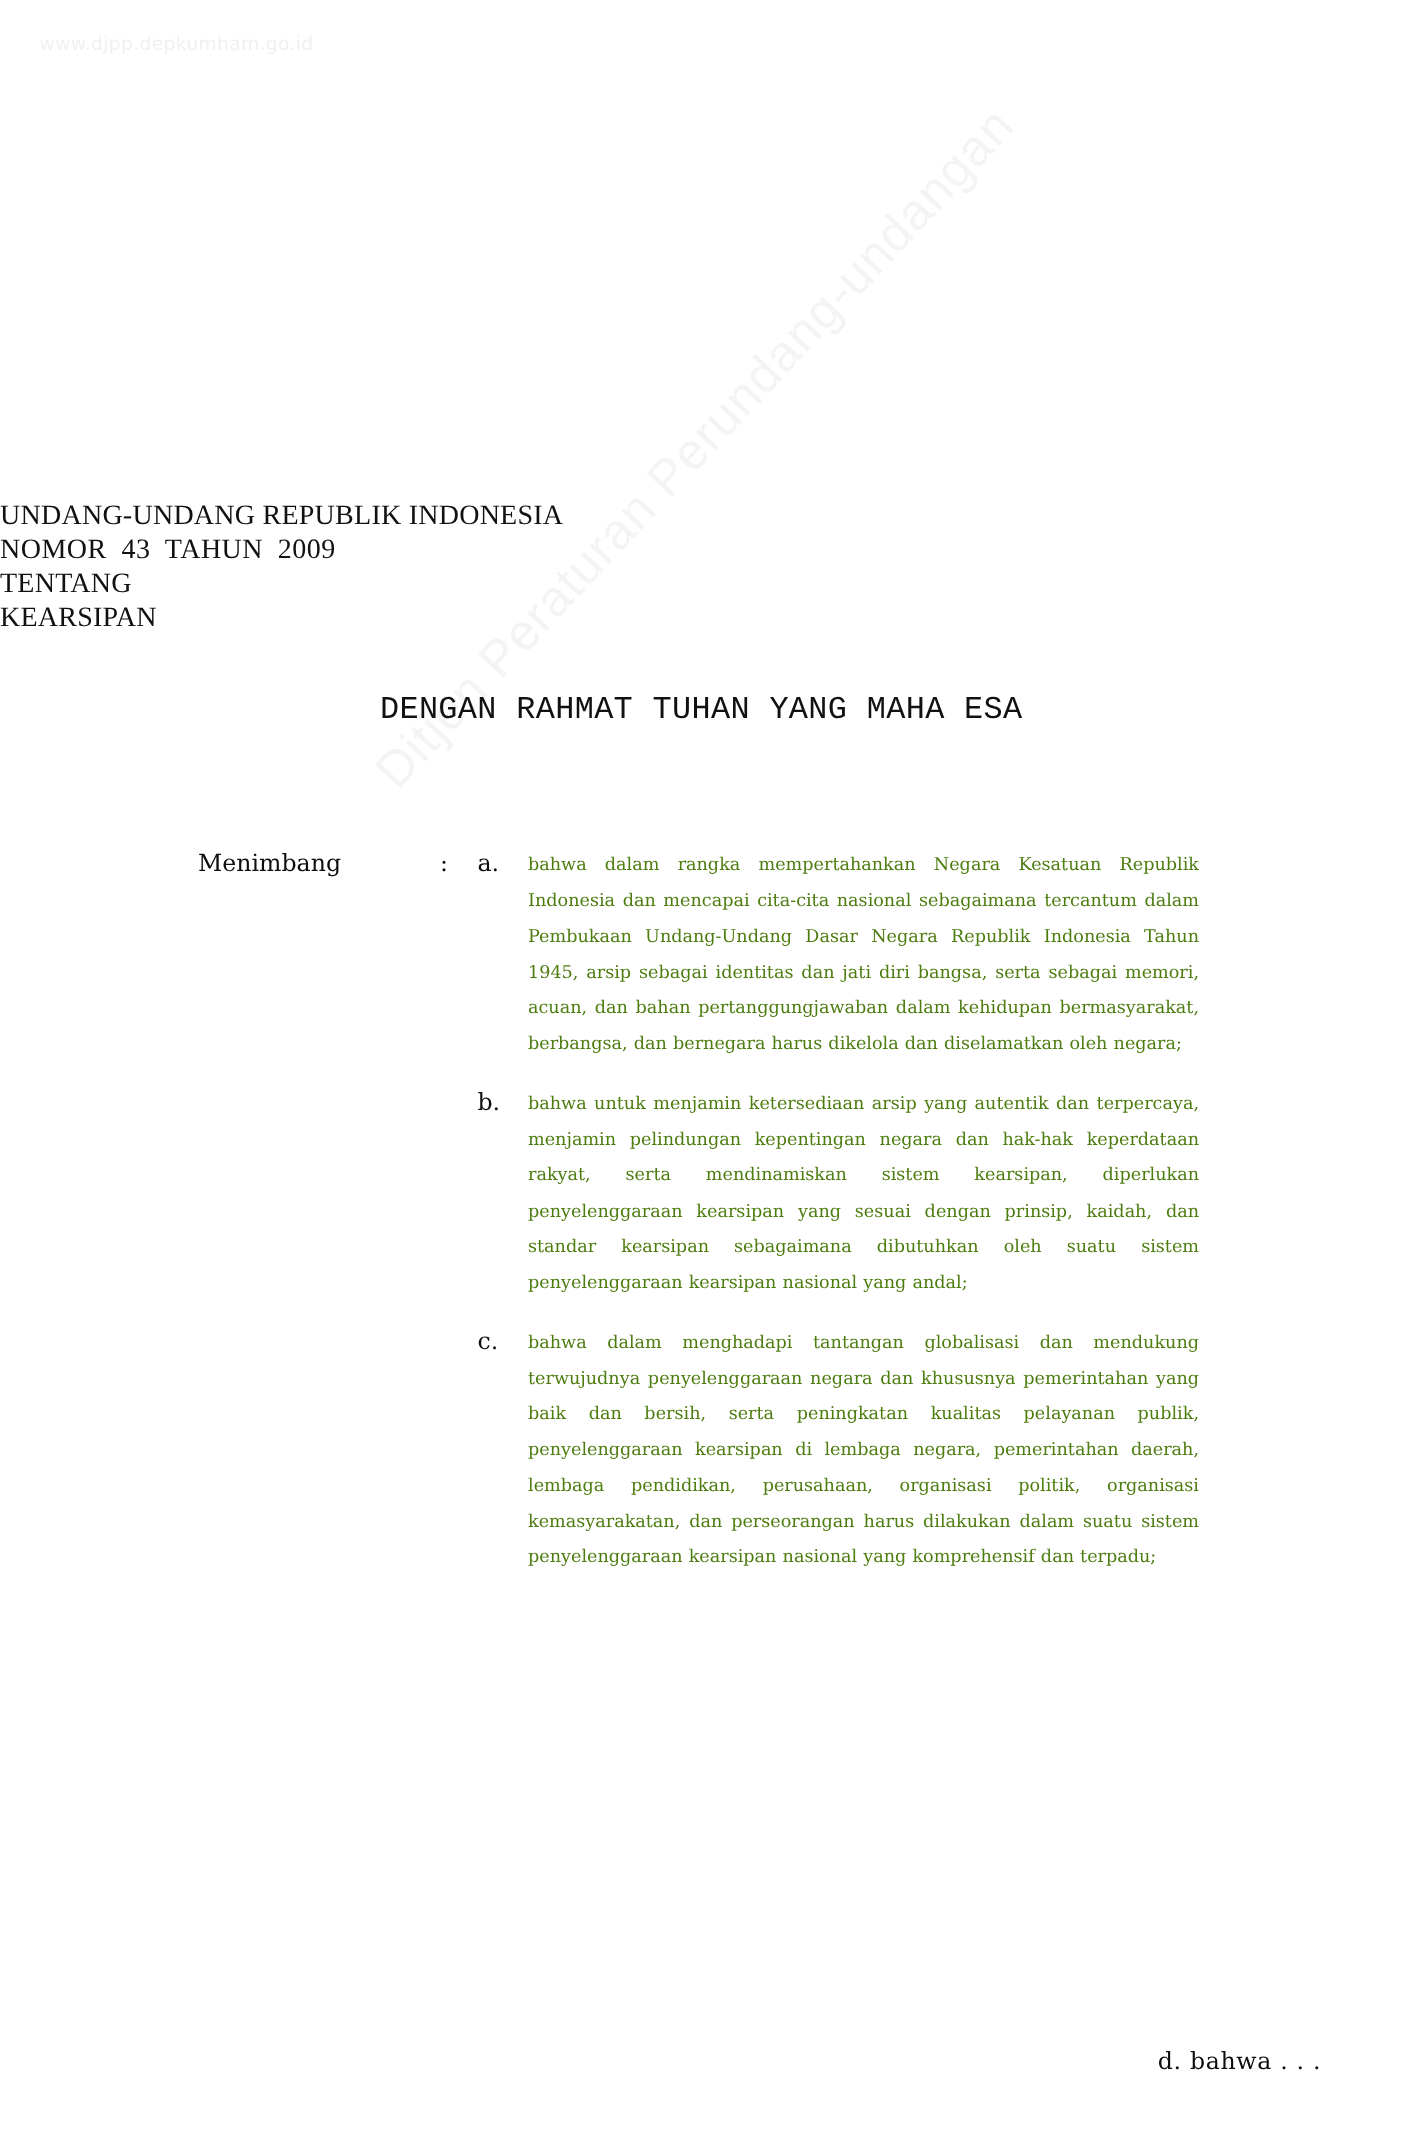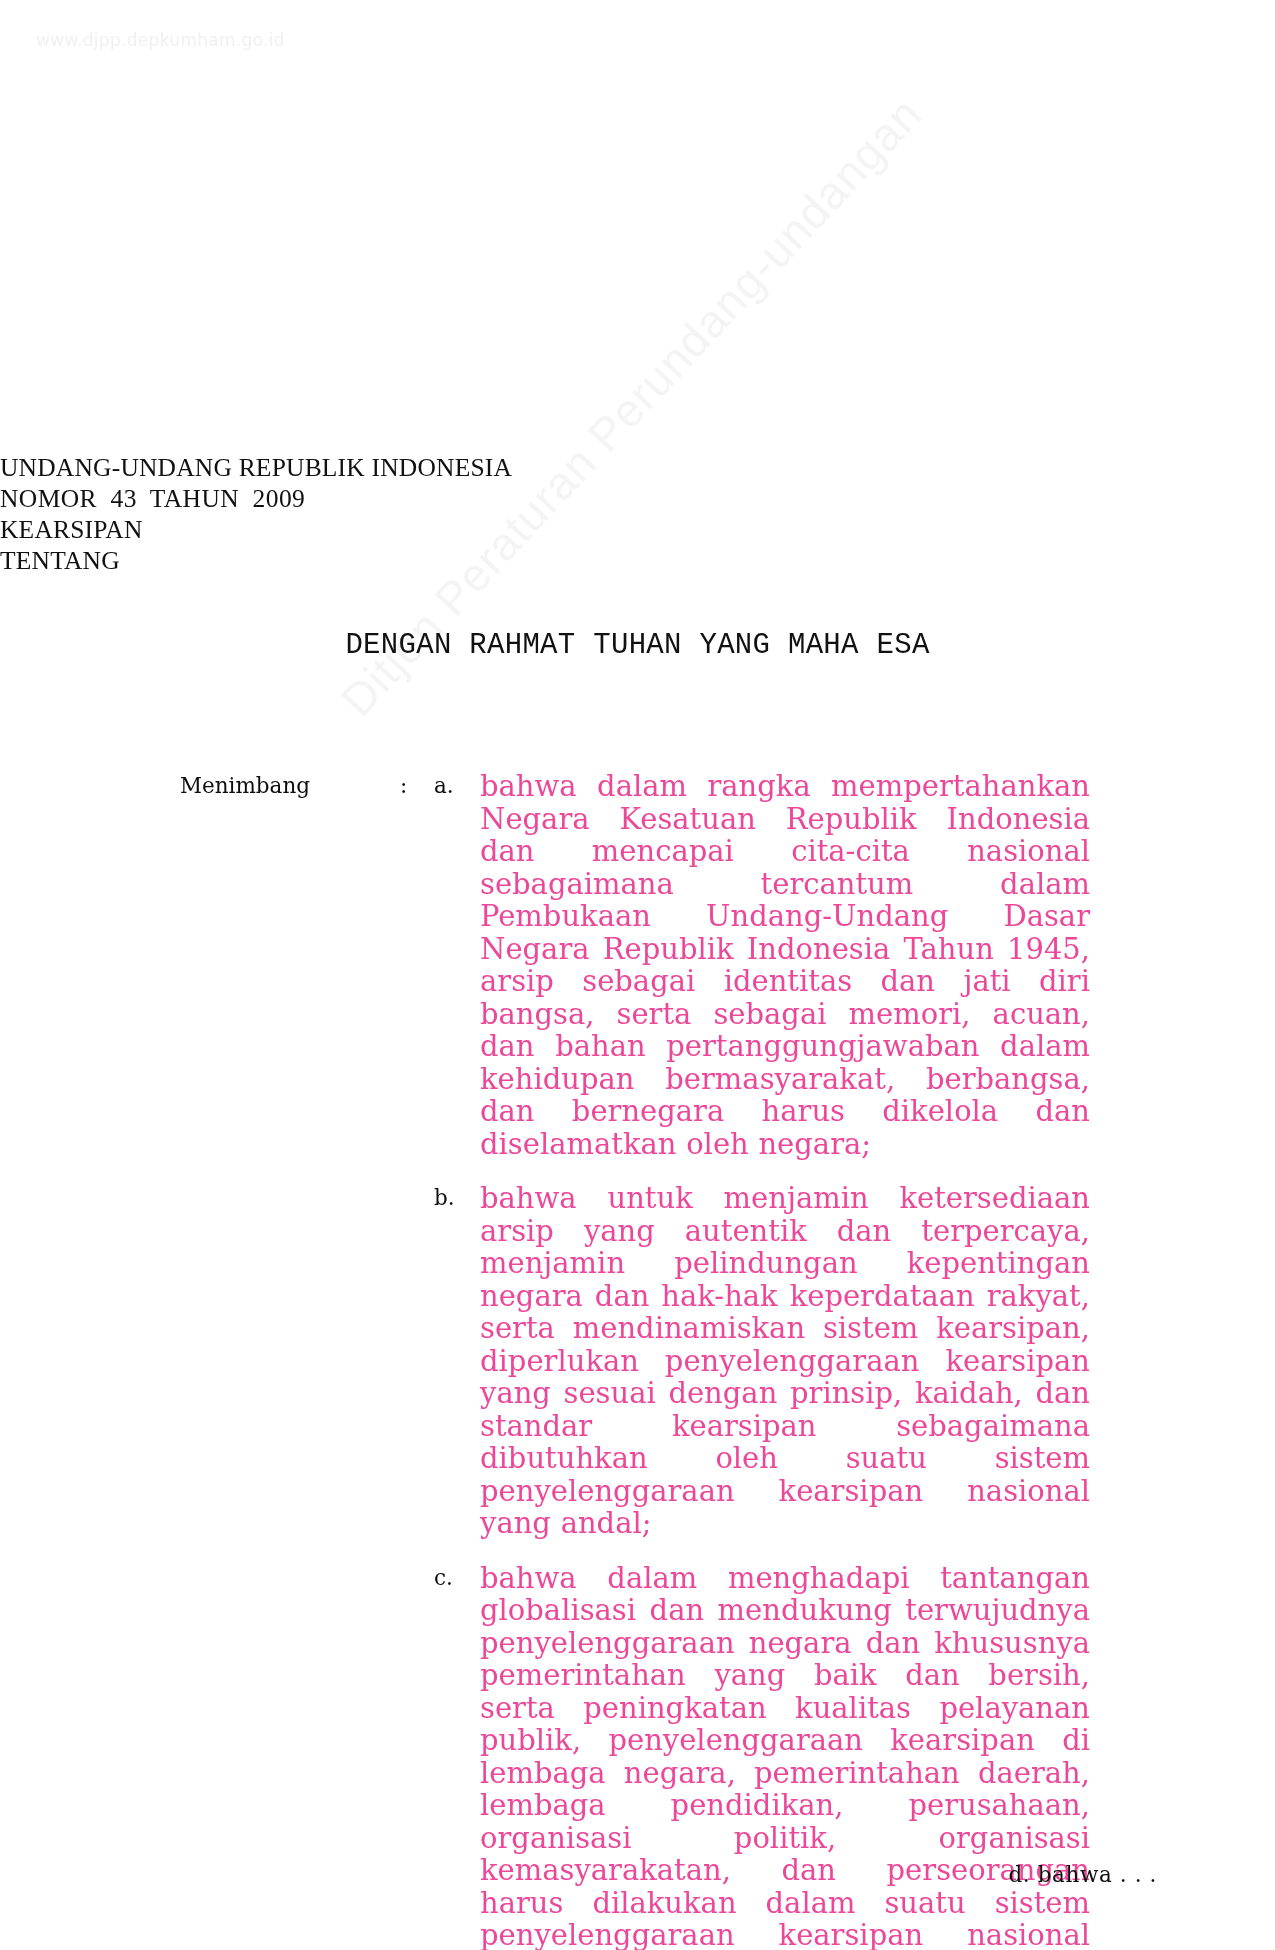--- a/index.html
+++ b/index.html
@@ -127,57 +127,57 @@
     width: 34px;
     text-align: left;
     font-family: "DejaVu Serif", "Liberation Serif", serif;
     font-size: 21.5px;
     line-height: 32.5px;
     color: #0e0e0e;
   }
   .item-text {
     width: 610px;
     font-family: "DejaVu Serif", "Liberation Serif", serif;
-    font-size: 29px;
+    font-size: 16px;
     line-height: 32.5px;
     text-align: justify;
     text-align-last: left;
-    color: #ec4899;
+    color: #4d7c0f;
     word-spacing: 0.5px;
     hyphens: none;
   }
 
   
   .catchword {
     position: absolute;
     left: 0;
     top: 1862px;
     width: 1275px;
-    padding-right: 118px;
+    padding-right: 74px;
     box-sizing: border-box;
     text-align: right;
     font-family: "DejaVu Serif", "Liberation Serif", serif;
     font-size: 21.5px;
     color: #0e0e0e;
     letter-spacing: 0.6px;
   }
 </style>
 </head>
 <body>
 
 <div class="page">
 
   <div class="wm-url">www.djpp.depkumham.go.id</div>
   <div class="wm-diagonal">Ditjen Peraturan Perundang-undangan</div>
 
   <div class="title-block">
     <div class="title-line">UNDANG-UNDANG REPUBLIK INDONESIA</div>
     <div class="title-line spaced-wide">NOMOR  43  TAHUN  2009</div>
+    <div class="title-line">TENTANG</div>
     <div class="title-line">KEARSIPAN</div>
-    <div class="title-line">TENTANG</div>
   </div>
 
   <div class="subtitle-block">
     <div class="subtitle-line">DENGAN RAHMAT TUHAN YANG MAHA ESA</div>
   </div>
 
 
   <div class="considerans">
 
     <div class="cons-row">

